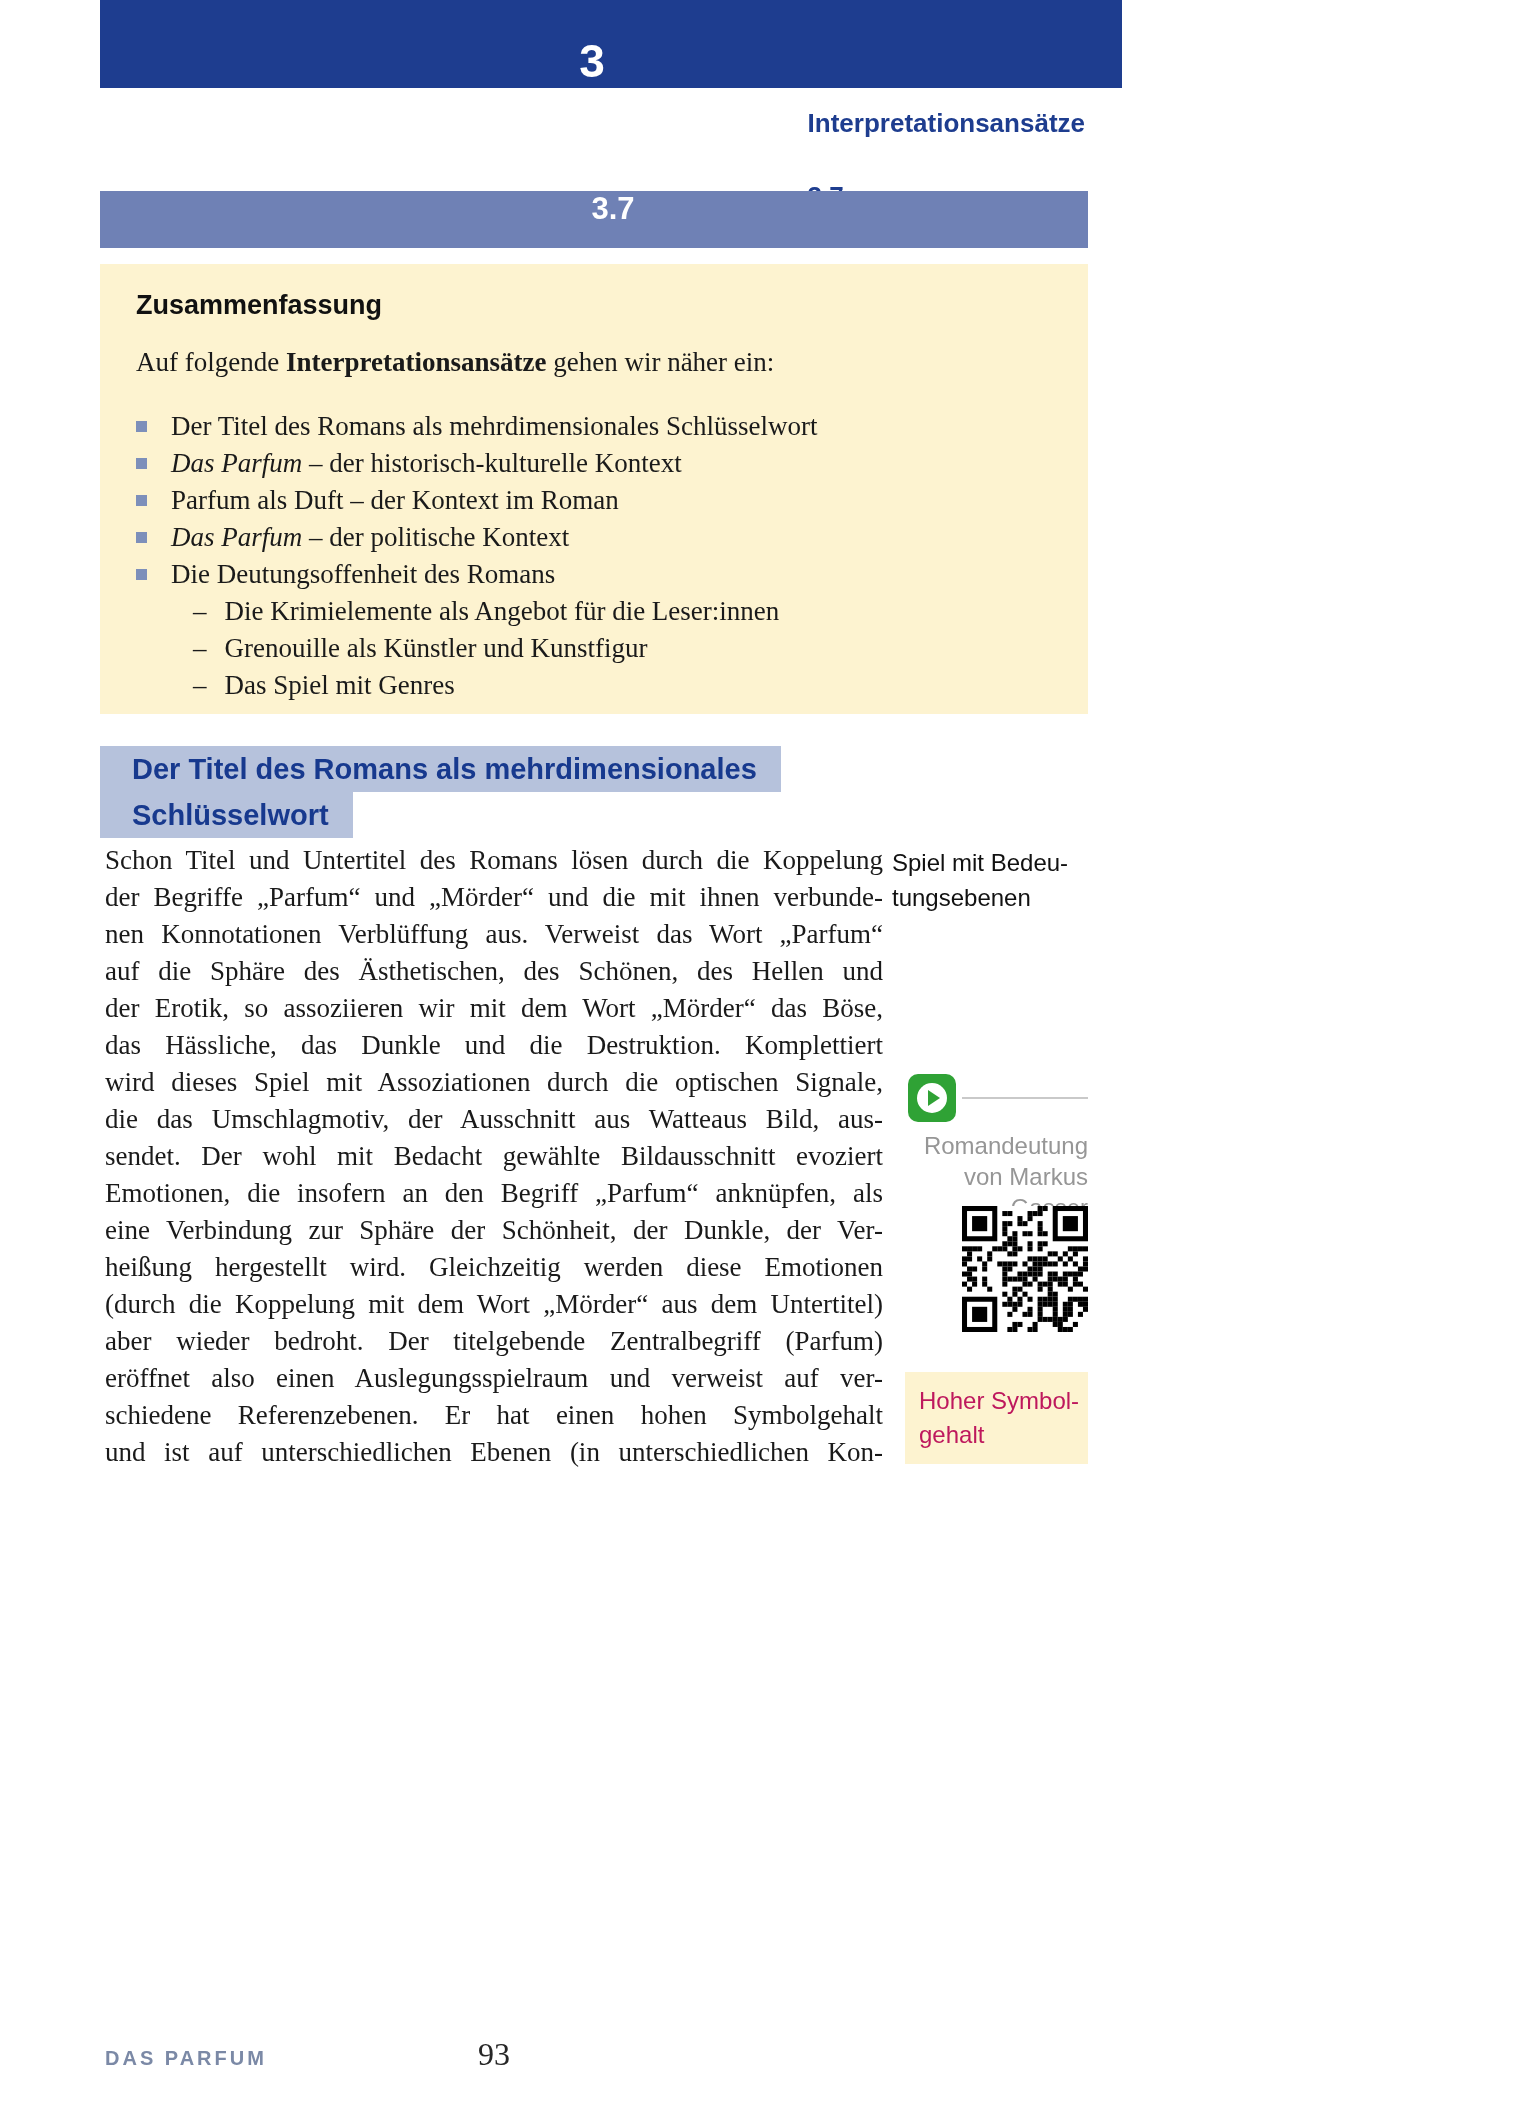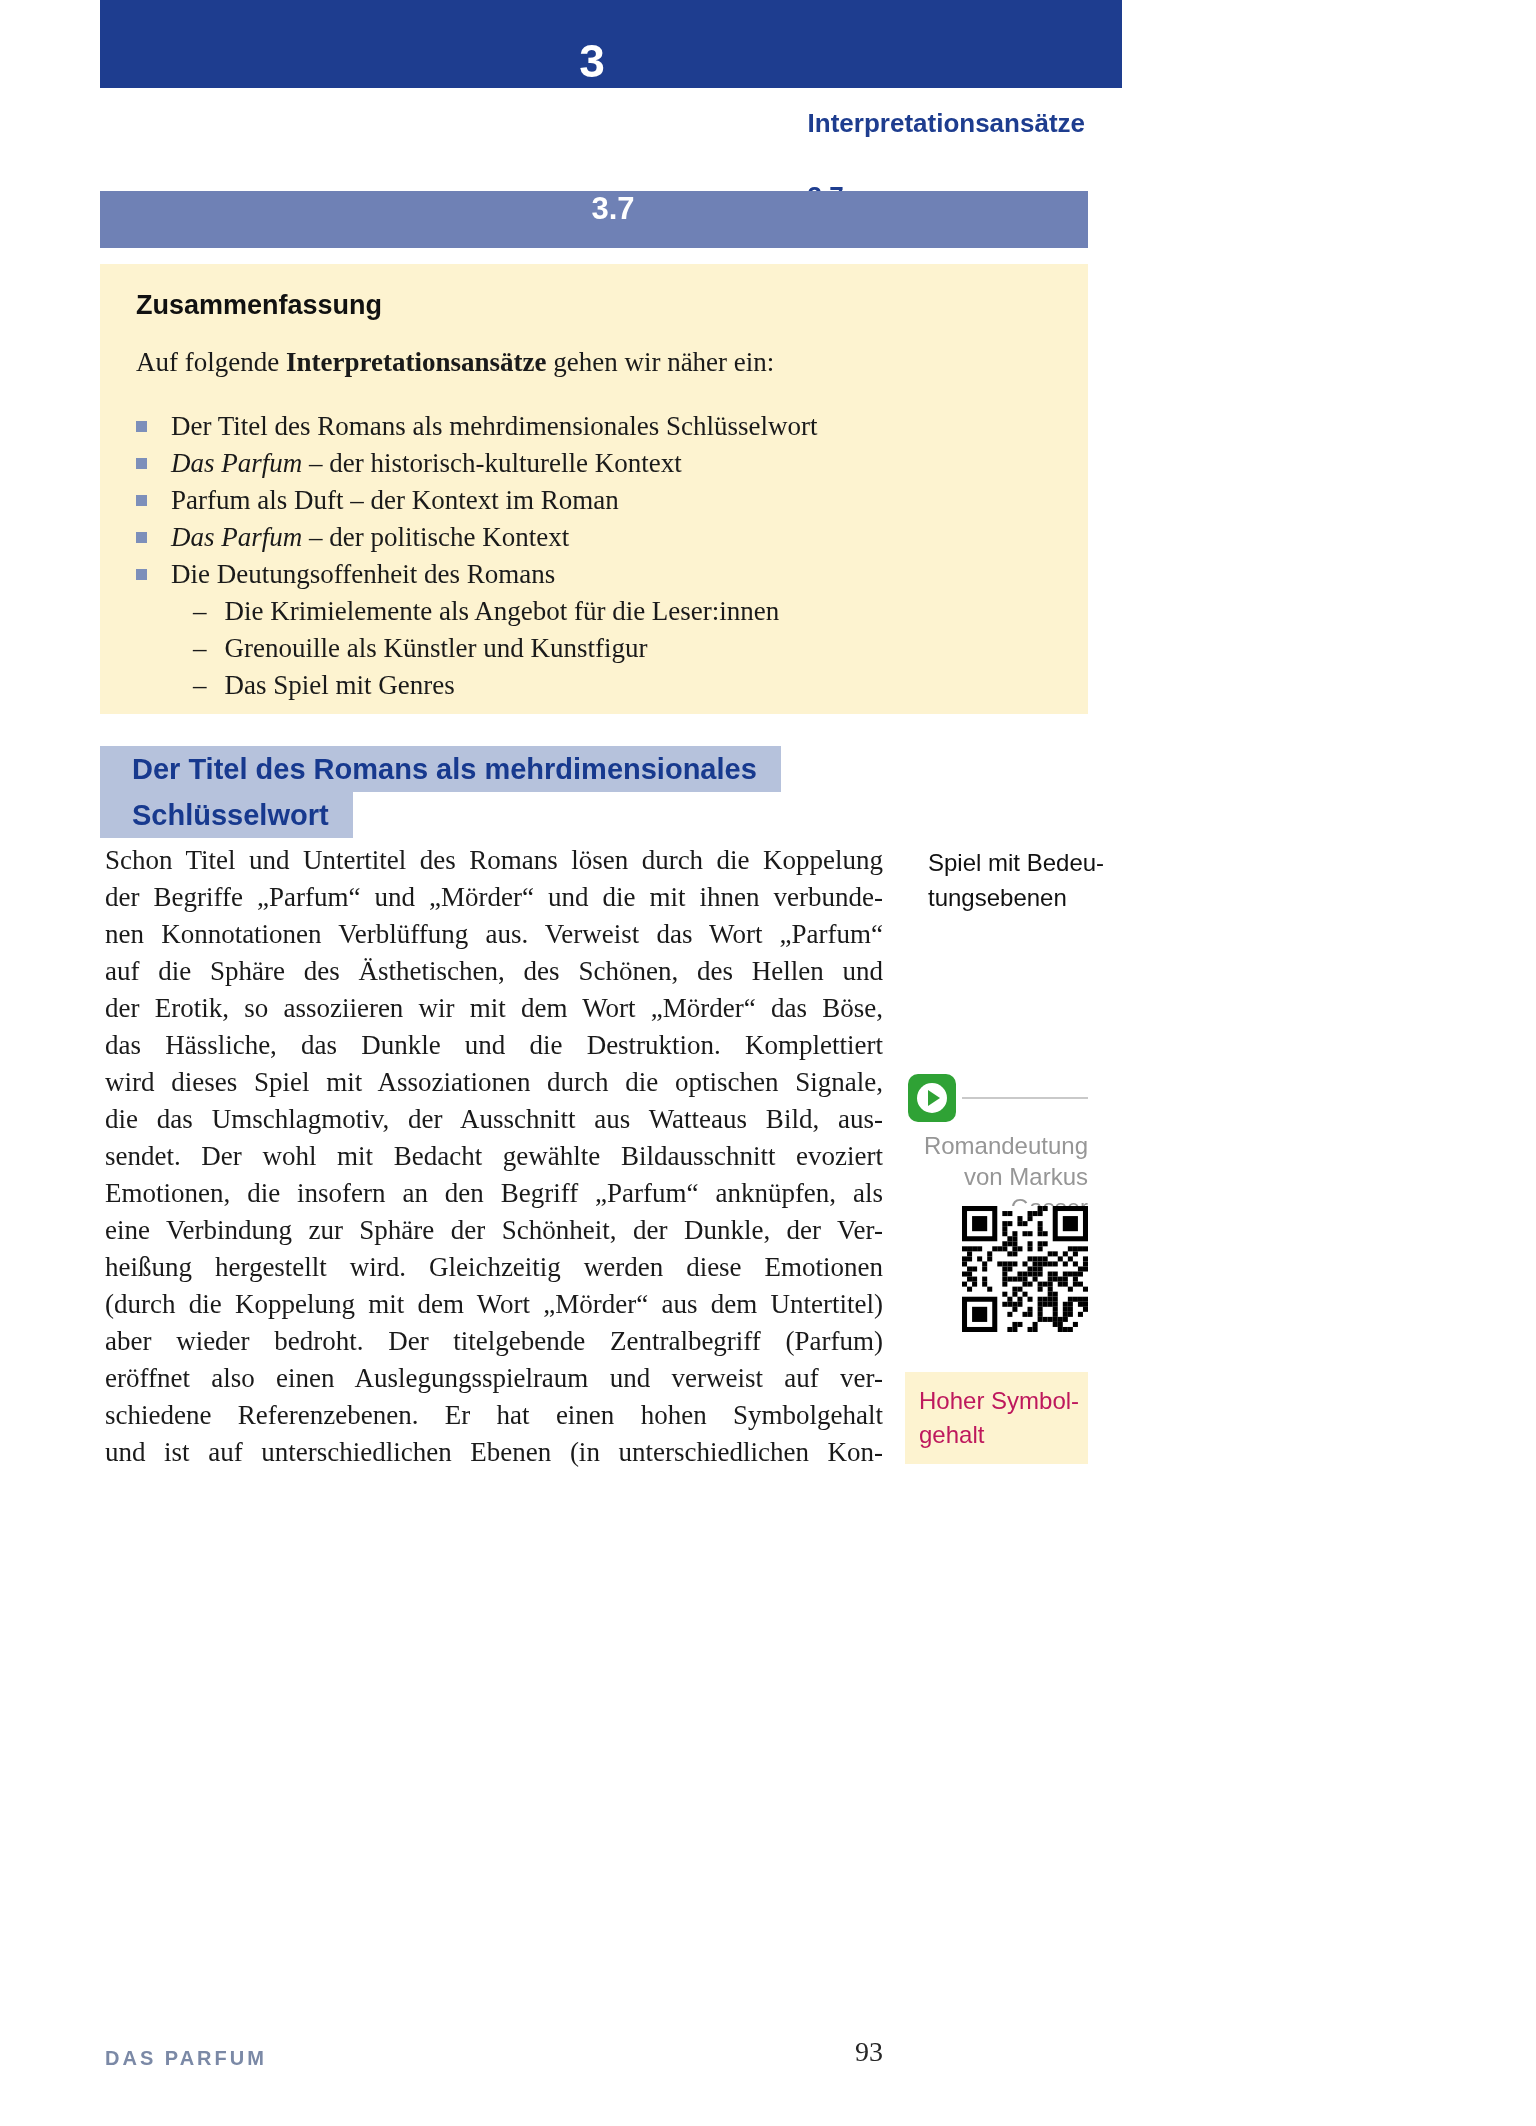--- a/index.html
+++ b/index.html
@@ -52,21 +52,21 @@
     font-family:"Liberation Sans","DejaVu Sans",sans-serif;
     font-weight:bold;font-size:29px;line-height:46px;padding:0 24px 0 32px;
   }
 
   
   .bodytext{position:absolute;left:105px;top:842px;width:778px;font-size:27px;}
   .bline{line-height:37px;white-space:nowrap;text-align:justify;text-align-last:justify;}
 
   
   .mnote1{
-    position:absolute;left:928px;top:845px;
+    position:absolute;left:892px;top:845px;
     font-family:"Liberation Sans","DejaVu Sans",sans-serif;
     font-size:24px;line-height:35px;color:#111111;
   }
   .videoicon{
     position:absolute;left:908px;top:1074px;width:48px;height:48px;background:#2fa235;
     border-radius:10px;display:flex;align-items:center;justify-content:center;
   }
   .vcircle{width:30px;height:30px;background:#ffffff;border-radius:50%;
     display:flex;align-items:center;justify-content:center;}
   .vtri{width:0;height:0;border-left:12px solid #2fa235;
@@ -84,21 +84,21 @@
     font-family:"Liberation Sans","DejaVu Sans",sans-serif;
     font-size:24px;line-height:34px;color:#be185d;
   }
 
   
   .footer-title{
     position:absolute;left:105px;top:2047px;
     font-family:"Liberation Sans","DejaVu Sans",sans-serif;
     font-weight:bold;font-size:20px;letter-spacing:3px;color:#7b89a6;
   }
-  .pagenum{position:absolute;left:105px;top:2036px;width:778px;text-align:right;font-size:28px;color:#262626;}
+  .pagenum{position:absolute;left:105px;top:2036px;width:778px;text-align:center;font-size:32px;color:#262626;}
 </style>
 </head>
 <body>
 
 <div class="page">
 
   <div class="topbar sans">
     <span class="kicker">TEXTANALYSE UND -INTERPRETATION</span>
     <span class="chnum">3</span>
   </div>

